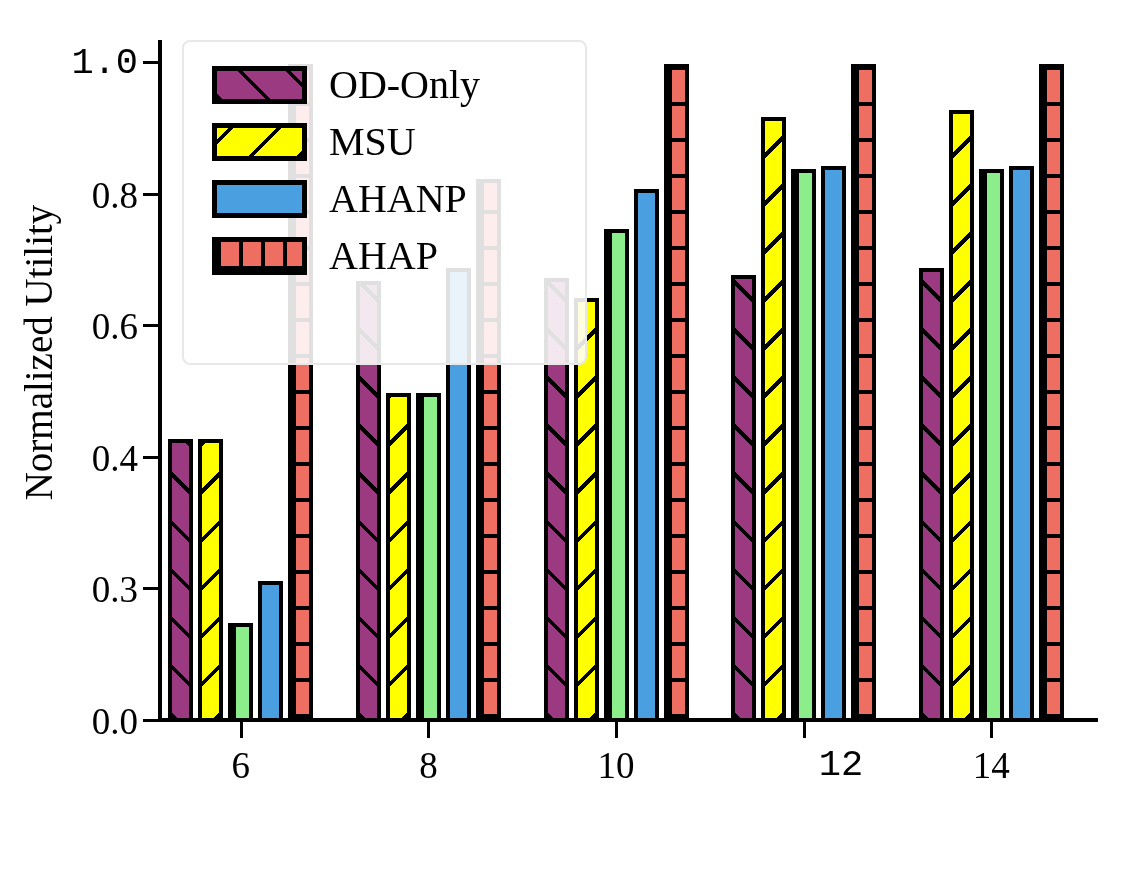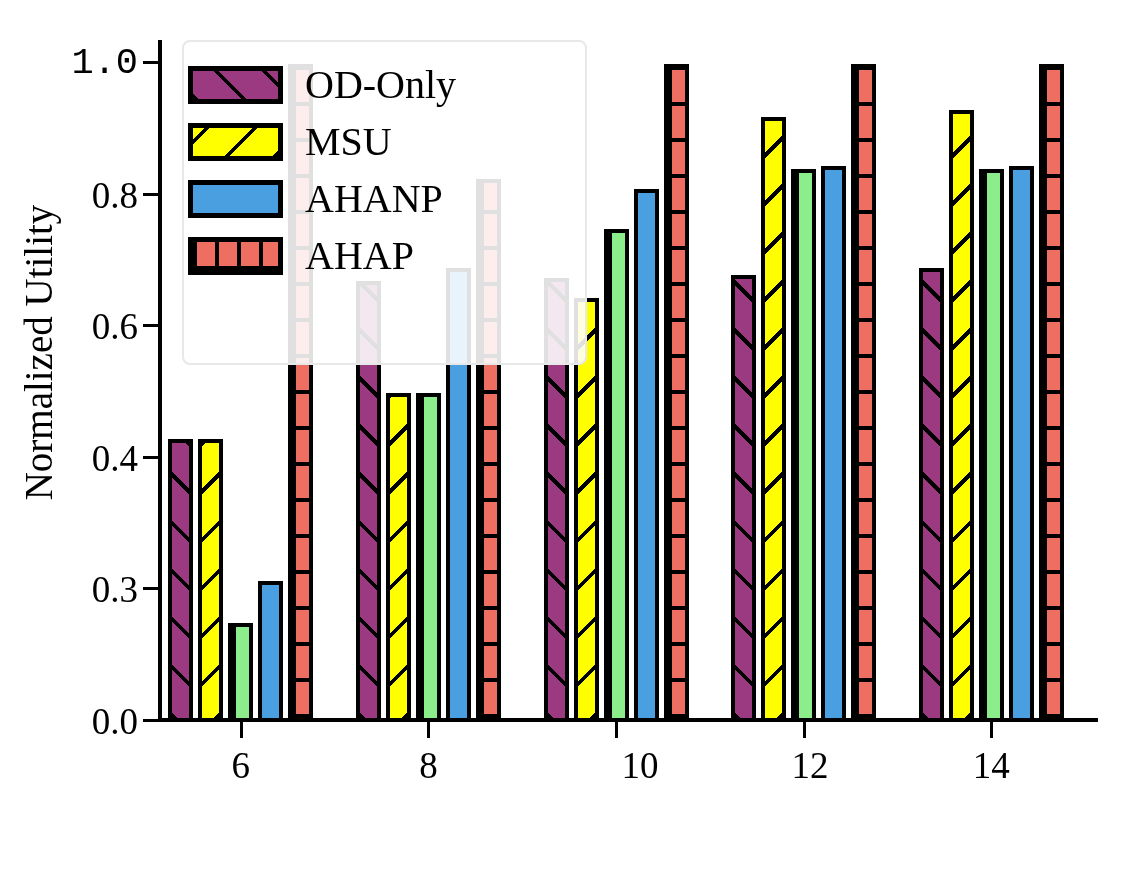--- a/index.html
+++ b/index.html
@@ -24,21 +24,21 @@
 
   
   .h-fslash{background-image:repeating-linear-gradient(45deg, #000 0 4px, transparent 4px 34px);}
   .h-bslash{background-image:repeating-linear-gradient(-45deg, #000 0 4px, transparent 4px 34px);}
   .h-vert{background-image:repeating-linear-gradient(90deg, #000 0 4px, transparent 4px 22px);}
   .h-plus{background-image:repeating-linear-gradient(90deg, #000 0 4px, transparent 4px 22px),
                           repeating-linear-gradient(0deg, #000 0 4px, transparent 4px 36px);}
 
   
   #legend{position:absolute;left:182px;top:40px;width:405px;height:325px;background:rgba(255,255,255,.88);
-          border:2px solid #e8e8e8;border-radius:8px;box-sizing:border-box;padding:14px 4px;}
+          border:2px solid #e8e8e8;border-radius:8px;box-sizing:border-box;padding:14px 28px;}
   .legend-row{display:flex;align-items:center;height:57px;}
   .swatch{width:95px;height:38px;border:5px solid #000;box-sizing:border-box;margin-right:22px;flex:none;}
   .legend-text{font-size:40px;color:#000;line-height:1;}
 </style>
 </head>
 <body>
 
 <div id="root">
 
   <div id="y-tick-group">
@@ -55,23 +55,23 @@
       <div class="ytick-mark" style="top: 61px;"></div>
       <div class="ytick-wrap" style="top: 42px; font-family: Liberation Mono, monospace;">1.0</div>
     </div>
 
   <div id="x-tick-group">
       <div class="xtick-mark" style="left: 239.8px;"></div>
       <div class="xtick-label" style="left: 240.8px;">6</div>
       <div class="xtick-mark" style="left: 427.4px;"></div>
       <div class="xtick-label" style="left: 428.4px;">8</div>
       <div class="xtick-mark" style="left: 615px;"></div>
-      <div class="xtick-label" style="left: 640px;">10</div>
+      <div class="xtick-label" style="left: 616px;">10</div>
       <div class="xtick-mark" style="left: 802.6px;"></div>
-      <div class="xtick-label" style="left: 810px;">12</div>
+      <div class="xtick-label" style="left: 841px; font-family: Liberation Mono, monospace;">12</div>
       <div class="xtick-mark" style="left: 990.2px;"></div>
       <div class="xtick-label" style="left: 991.2px;">14</div>
     </div>
 
   <div id="y-axis"></div>
   <div id="x-axis"></div>
 
   <div class="bars" id="bars">
       <div class="bar h-fslash" title="OD-Only @ 6 = 0.43" style="left: 8.3px; width: 25px; height: 282.94px; background-color: rgb(155, 58, 128);"></div>
       <div class="bar h-bslash" title="MSU @ 6 = 0.43" style="left: 38.3px; width: 25px; height: 282.94px; background-color: rgb(255, 255, 0);"></div>

